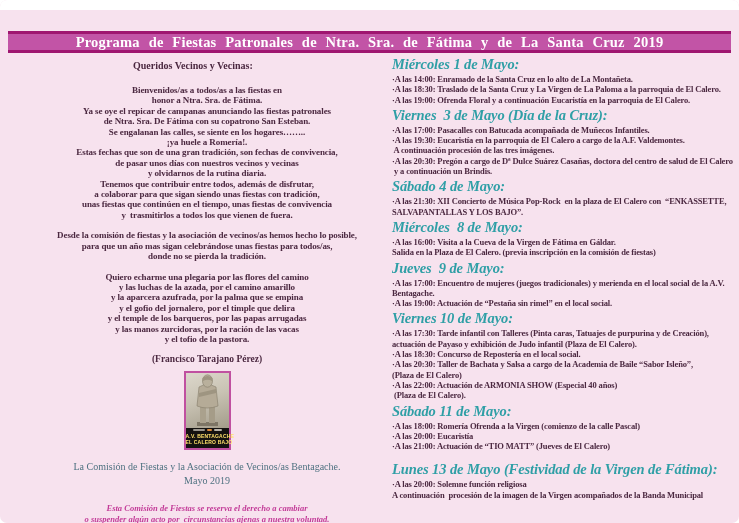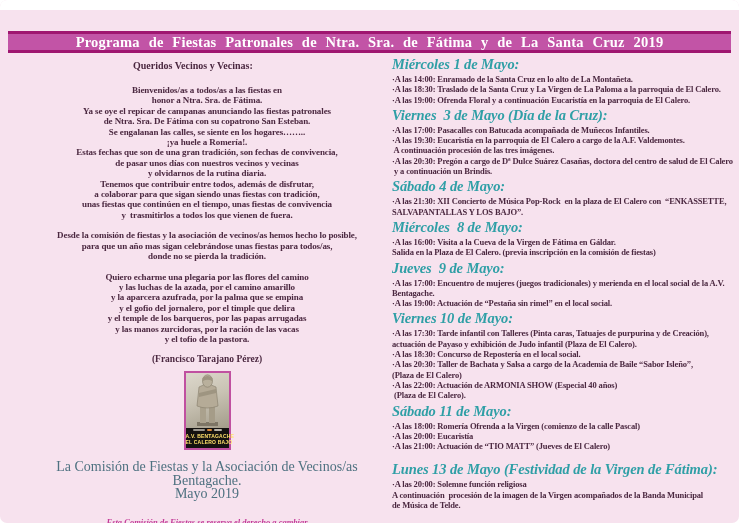--- a/index.html
+++ b/index.html
@@ -40,21 +40,21 @@
   .micro-row{display:flex; justify-content:center; gap:2px; height:3px; margin-bottom:1px;}
   .micro-row i{display:block; height:2px; border-radius:1px;}
   .micro-row i:nth-child(1){width:12px;background:#9a958c;}
   .micro-row i:nth-child(2){width:5px;background:#d98a3c;}
   .micro-row i:nth-child(3){width:8px;background:#b8b3a8;}
   .caption{
     font-family:"Liberation Sans", sans-serif; font-size:5px; line-height:6px;
     font-weight:bold; color:var(--caption_text,#ffe06a); letter-spacing:.2px; white-space:nowrap;
   }
   .committee{
-    font-size:14px; line-height:13.5px; text-align:center;
+    font-size:10px; line-height:13.5px; text-align:center;
     color:var(--committee_text,#4e7180);
   }
   .disclaimer{margin-top:16px; text-align:center; color:var(--disclaimer_text,#c33b98);}
   .disclaimer div{font-size:8.5px; font-weight:bold; font-style:italic; line-height:10.5px; white-space:pre;}
   
   .right-col{position:absolute; left:392px; top:56px; width:347px;}
   .day{margin-bottom:2px;}
   .day.gap{margin-top:10px;}
   .day-heading{
     color:var(--heading_text,#2f9fa6); font-size:14.5px; font-weight:bold;
@@ -186,16 +186,15 @@
       <div class="day">
         <div class="day-heading">Sábado 11 de Mayo:</div>
         <div class="event-line">·A las 18:00: Romería Ofrenda a la Virgen (comienzo de la calle Pascal)</div>
         <div class="event-line">·A las 20:00: Eucaristía</div>
         <div class="event-line">·A las 21:00: Actuación de “TIO MATT” (Jueves de El Calero)</div>
       </div>
       <div class="day gap">
         <div class="day-heading">Lunes 13 de Mayo (Festividad de la Virgen de Fátima):</div>
         <div class="event-line">·A las 20:00: Solemne función religiosa</div>
         <div class="event-line">A continuación  procesión de la imagen de la Virgen acompañados de la Banda Municipal</div>
-        <div class="event-line">de Música de Telde.</div>
       </div>
     </div>
 </div>
 
 </body></html>

